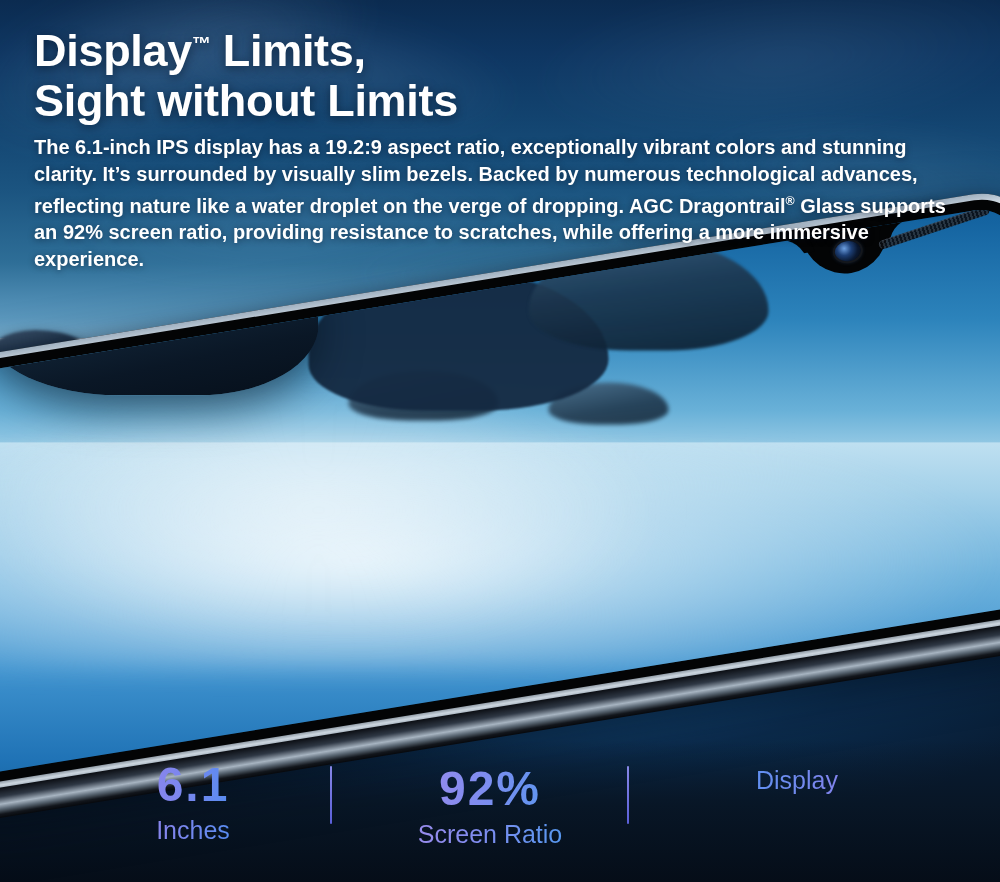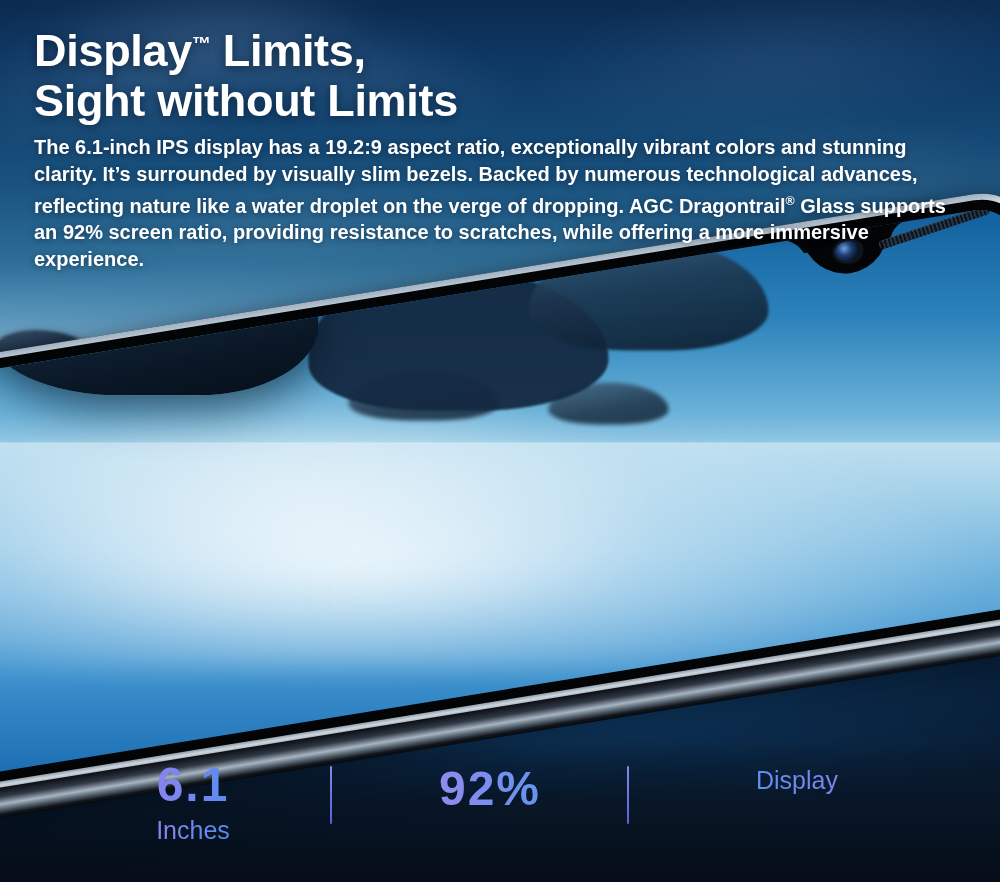--- a/index.html
+++ b/index.html
@@ -360,18 +360,19 @@
 </p>
 
 <div class="stats">
   <div class="stat s1">
     <div class="num">6.1</div>
     <div class="lbl">Inches</div>
   </div>
   <div class="divider d1"></div>
   <div class="stat s2">
     <div class="num">92%</div>
+    <div class="lbl">Screen Ratio</div>
   </div>
   <div class="divider d2"></div>
   <div class="stat s3">
     <div class="lbl">Display</div>
   </div>
 </div>
 
 </body></html>

